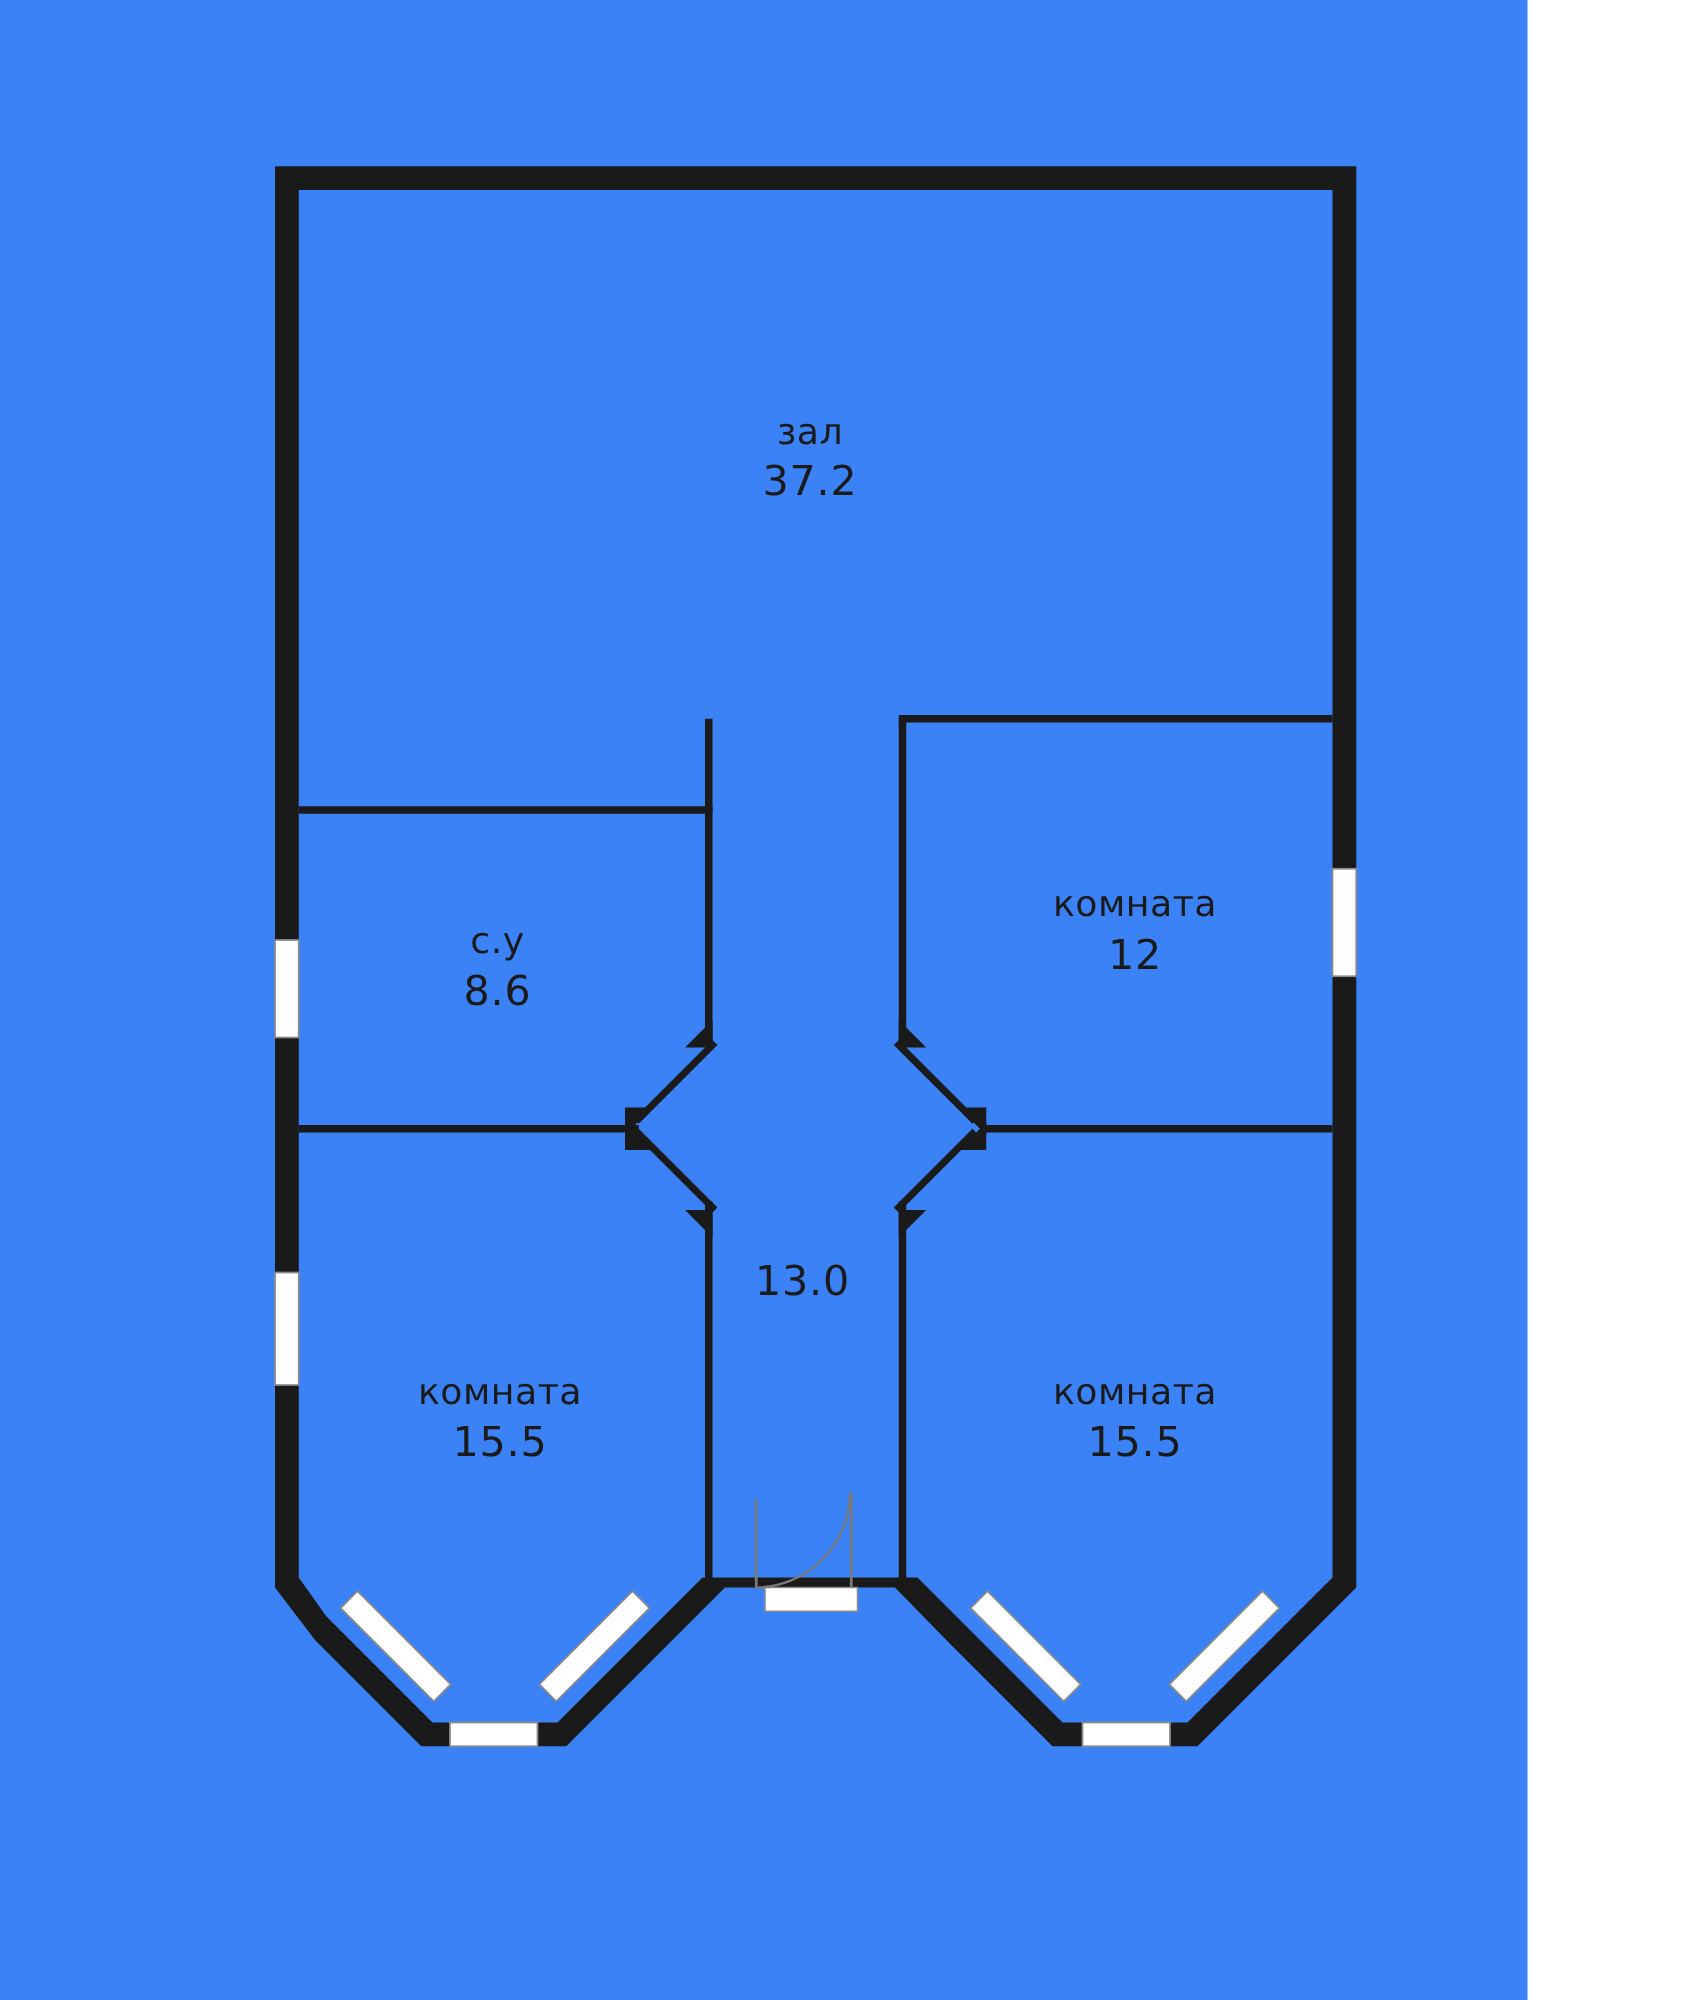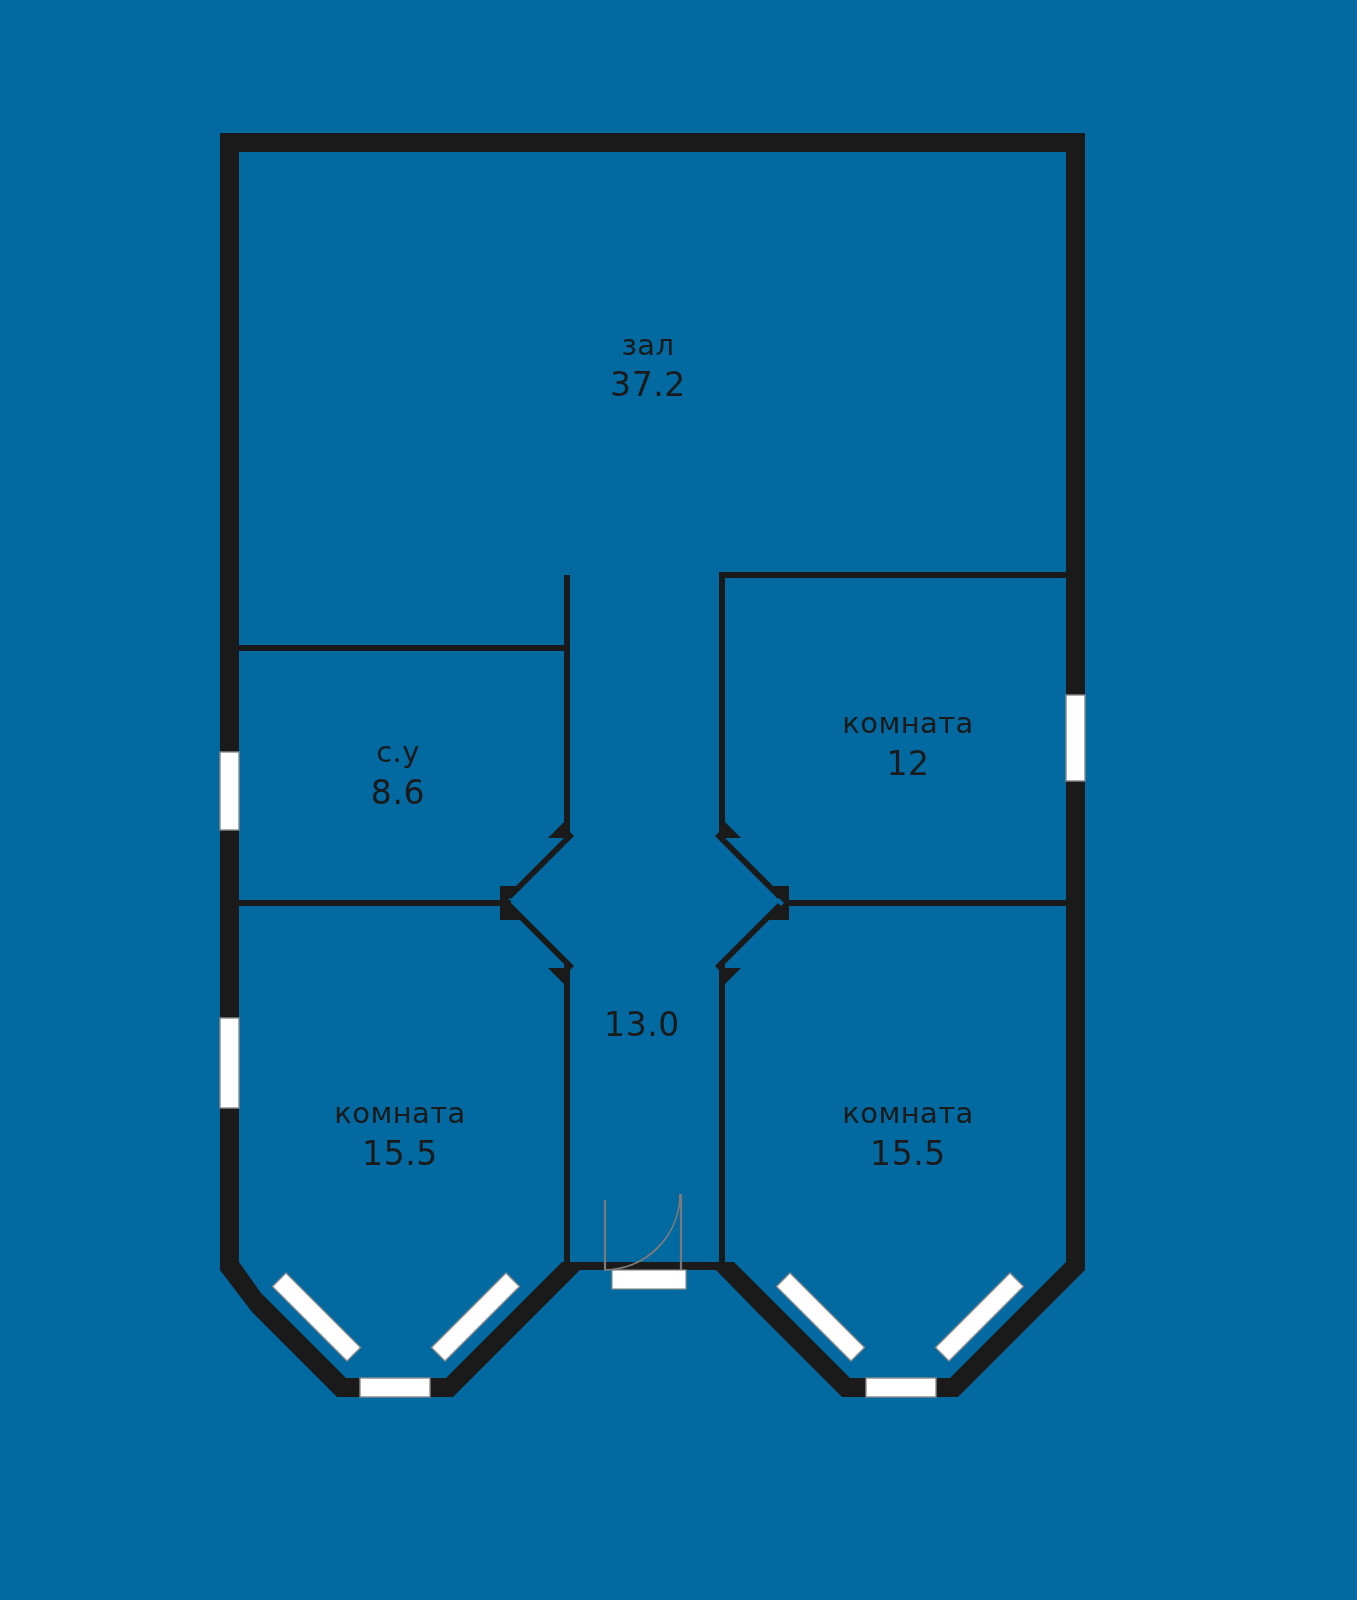--- a/index.html
+++ b/index.html
@@ -8,23 +8,23 @@
     background: #ffffff;
   }
   body {
     width: 1357px;
     height: 1600px;
     font-family: "DejaVu Sans", sans-serif;
     overflow: hidden;
   }
   #plan-root {
     position: relative;
-    width: 1357px;
+    width: 1222px;
     height: 1600px;
-    background: #0369a1;
+    background: #3b82f6;
   }
   svg#floorplan {
     display: block;
     width: 1357px;
     height: 1600px;
   }
   .wall-fill { fill: #1a1a1a; }
   .thin-wall { fill: #1a1a1a; }
   .opening-fill { fill: #ffffff; }
   .opening-stroke { fill: #ffffff; stroke: #8a8a8a; stroke-width: 1.4; }

